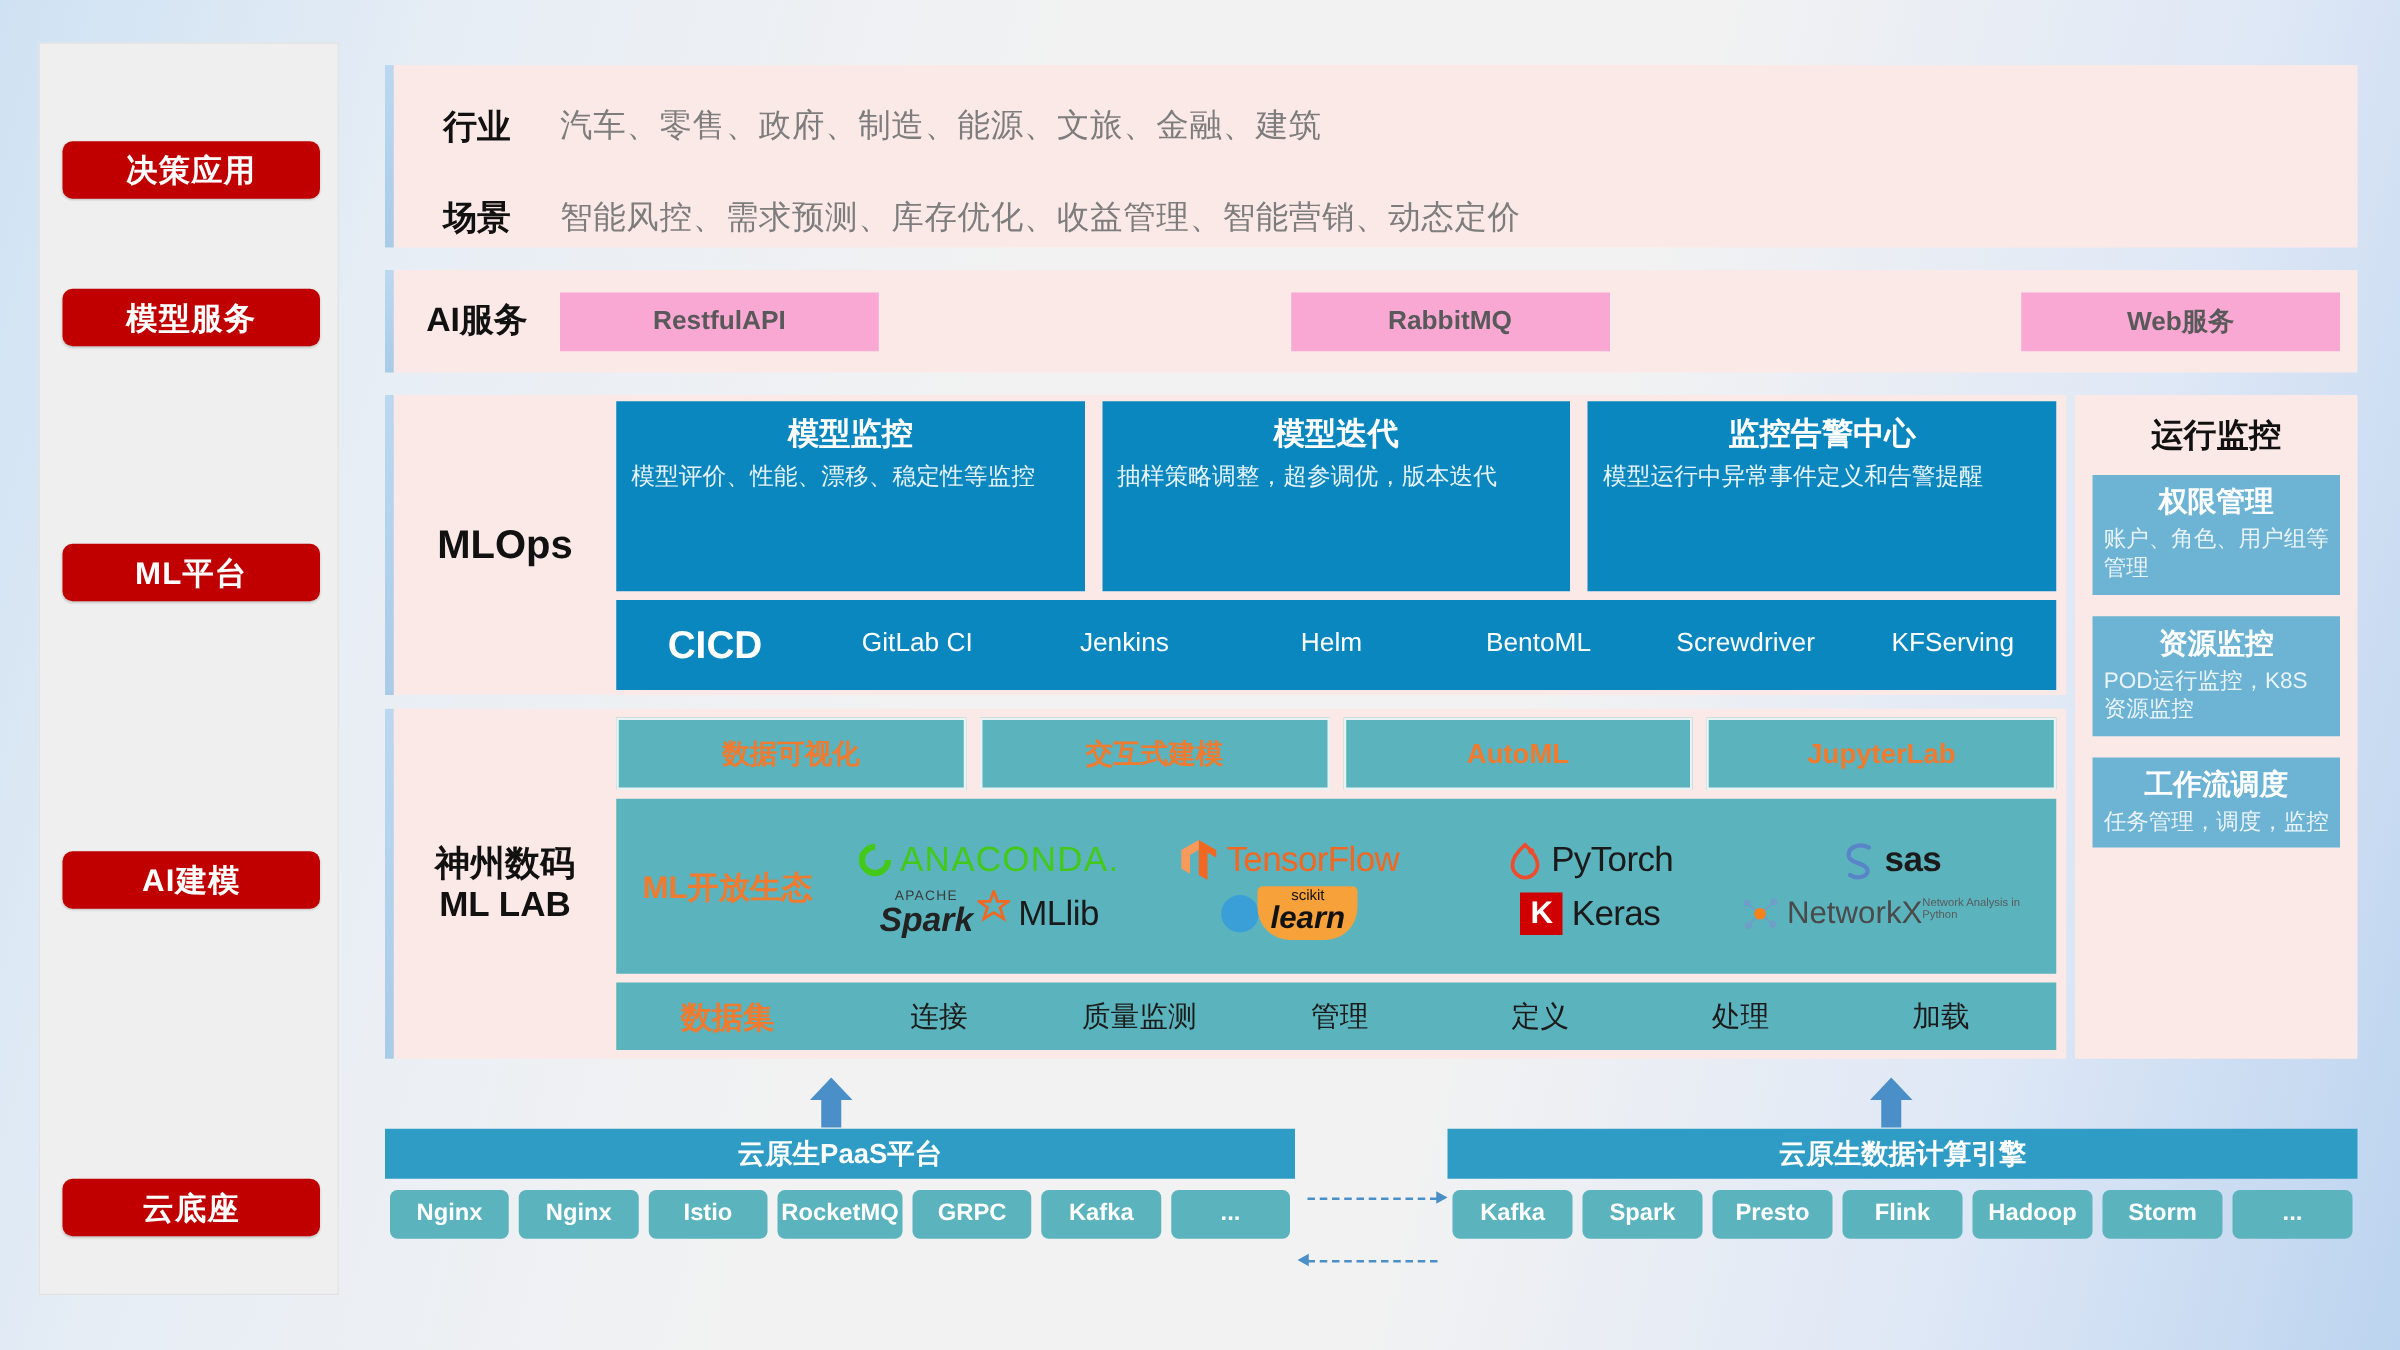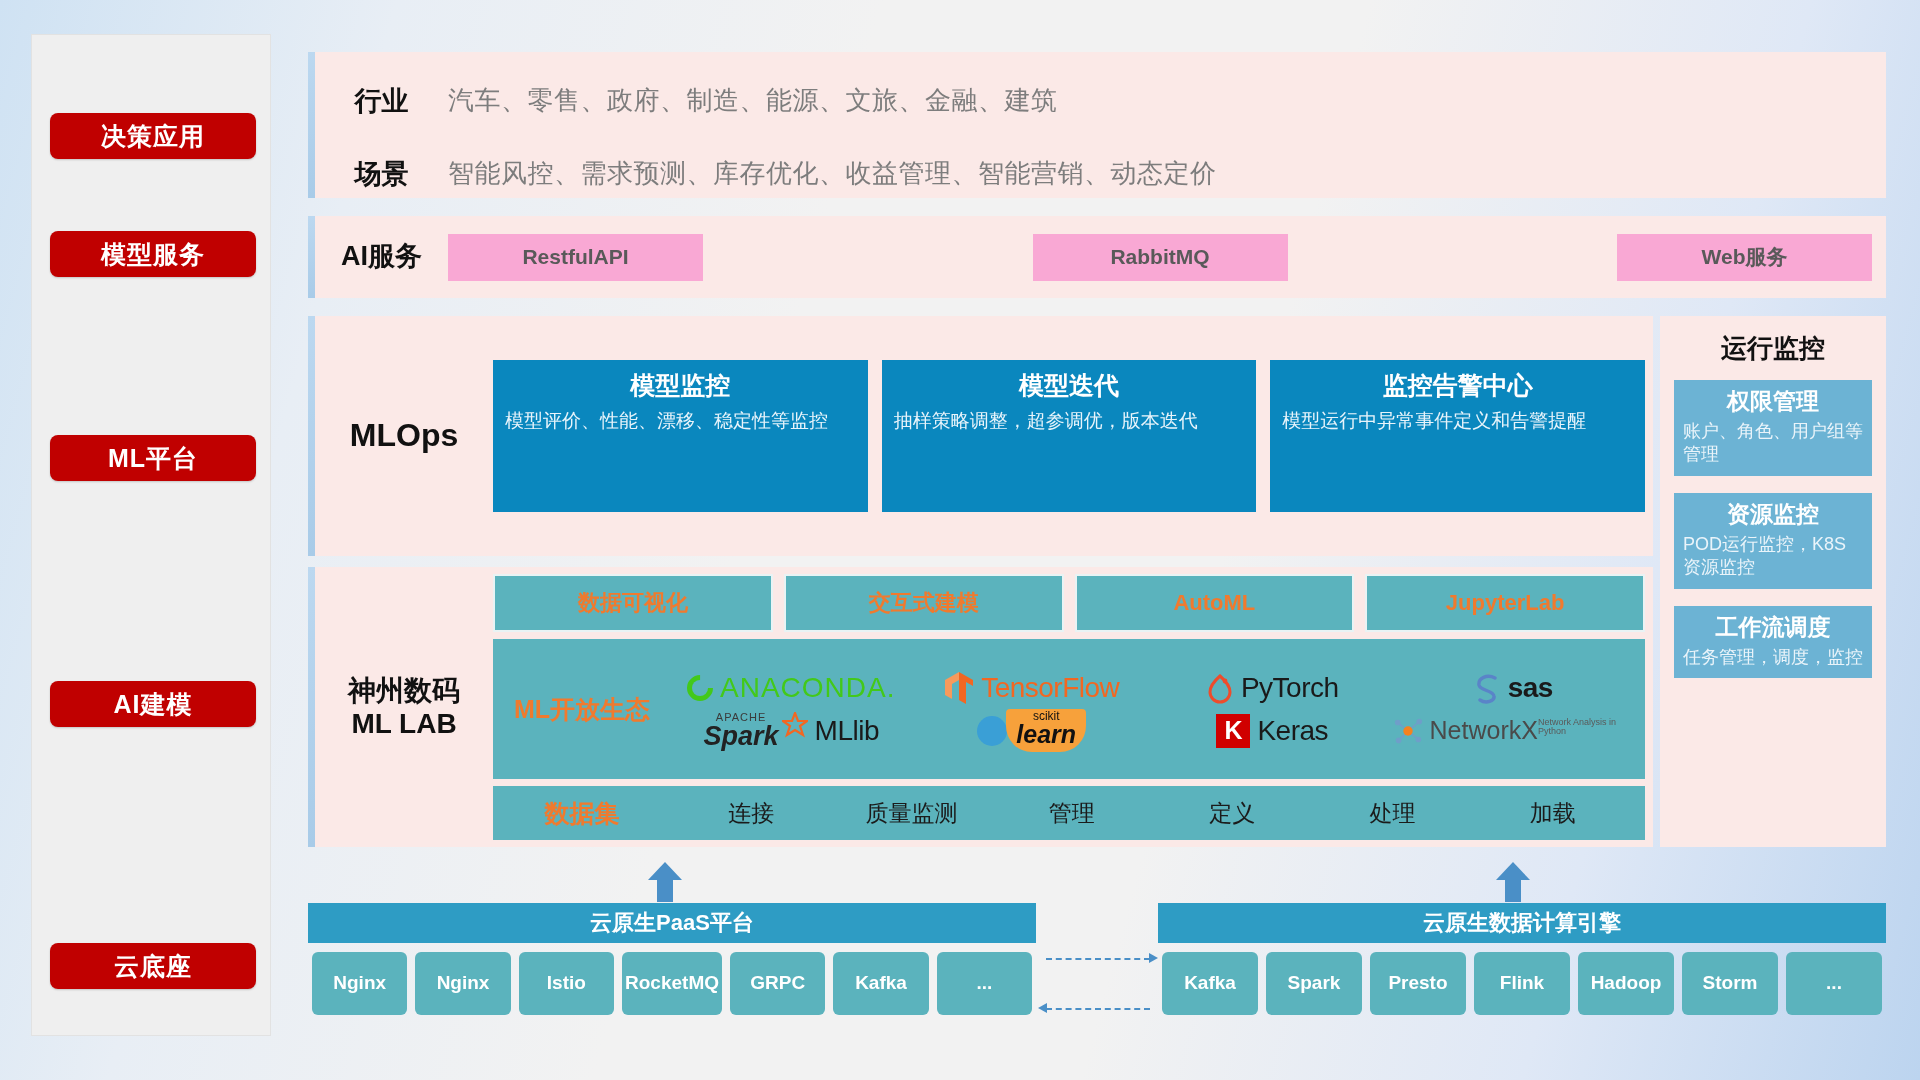--- a/index.html
+++ b/index.html
@@ -171,21 +171,21 @@
   #cloud-data  { left: 1158px; top: 903px; width: 728px; }
   .cloud-head {
     height: 40px; background: #2e9cc4; color: #fff;
     display: flex; align-items: center; justify-content: center;
     font-size: 22px; font-weight: bold;
   }
   .cloud-items {
     display: flex; gap: 8px; padding: 9px 4px 4px 4px;
   }
   .chip {
-    flex: 1; height: 63px; background: #5bb3bd; border-radius: 6px;
+    flex: 1; height: 39px; background: #5bb3bd; border-radius: 6px;
     display: flex; align-items: center; justify-content: center;
     color: #fff; font-size: 19px; font-weight: bold;
     text-align: center; line-height: 1.1; padding: 3px 3px;
   }
   .arrow-up {
     position: absolute; width: 34px; height: 40px;
   }
   .arrow-up .shaft {
     position: absolute; left: 9px; top: 14px; width: 16px; height: 26px;
     background: #4a8fc7;
@@ -261,20 +261,31 @@
           <div class="t">模型监控</div>
           <div class="d">模型评价、性能、漂移、稳定性等监控</div>
         </div>
         <div class="mlops-card">
           <div class="t">模型迭代</div>
           <div class="d">抽样策略调整，超参调优，版本迭代</div>
         </div>
         <div class="mlops-card">
           <div class="t">监控告警中心</div>
           <div class="d">模型运行中异常事件定义和告警提醒</div>
+        </div>
+      </div>
+      <div class="cicd-bar">
+        <div class="cicd-title">CICD</div>
+        <div class="cicd-items">
+          <div class="cicd-item">GitLab CI</div>
+          <div class="cicd-item">Jenkins</div>
+          <div class="cicd-item">Helm</div>
+          <div class="cicd-item">BentoML</div>
+          <div class="cicd-item">Screwdriver</div>
+          <div class="cicd-item">KFServing</div>
         </div>
       </div>
     </div>
   </div>
 </div>
 
 <div id="band-lab" class="band">
   <div class="band-inner">
     <div class="row-label">
       <div>神州数码</div>

